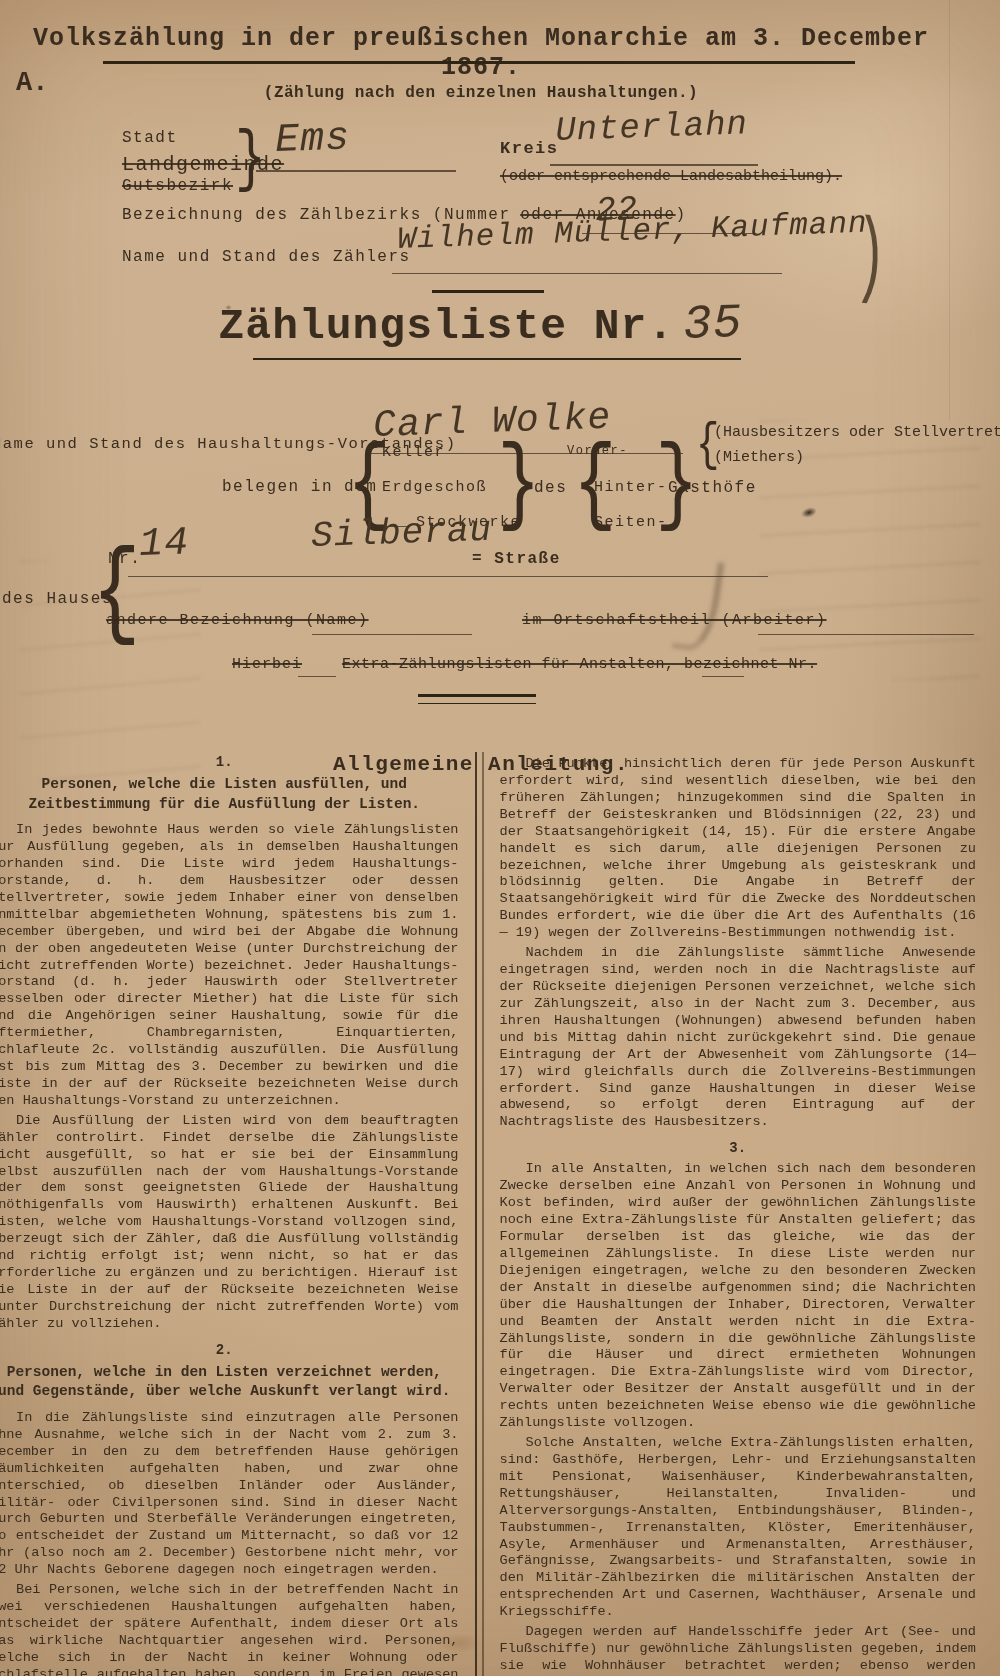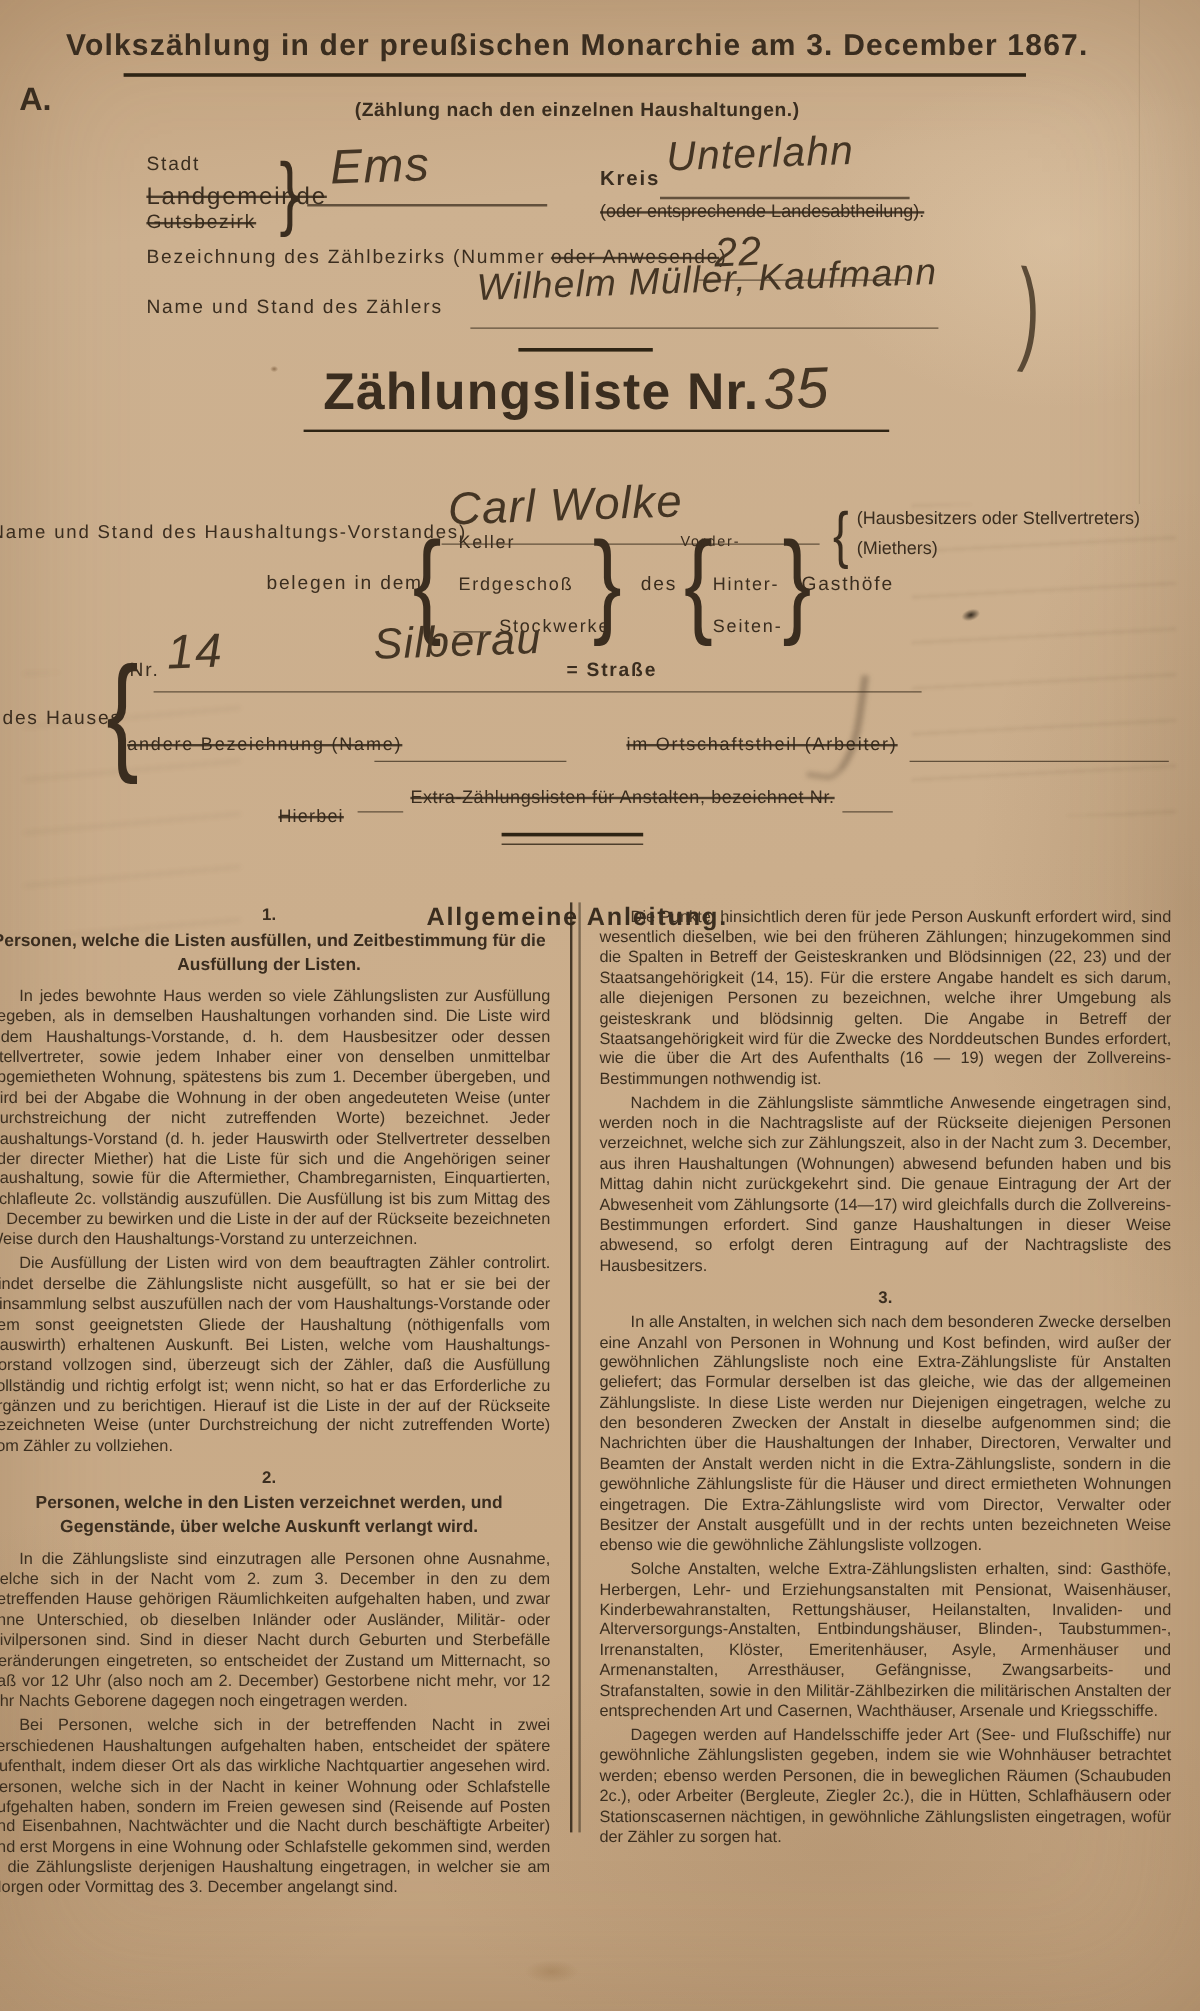--- a/index.html
+++ b/index.html
@@ -5,21 +5,21 @@
   html,body{margin:0;padding:0;}
   .page{
     position:relative; width:1000px; height:1676px; overflow:hidden;
     background:
       radial-gradient(ellipse 300px 200px at 88% 12%, rgba(236,214,182,0.35), transparent 70%),
       radial-gradient(ellipse 420px 300px at 8% 88%, rgba(122,88,52,0.18), transparent 70%),
       radial-gradient(ellipse 500px 260px at 70% 92%, rgba(120,88,55,0.14), transparent 70%),
       radial-gradient(ellipse 260px 500px at 99% 45%, rgba(116,84,50,0.15), transparent 70%),
       linear-gradient(173deg,#c4a480 0%, #cdb190 12%, #cbae8c 45%, #c8aa87 75%, #bf9f7b 100%);
     box-shadow: inset 0 0 120px rgba(110,80,48,0.28);
-    font-family:Liberation Sans, sans-serif;
+    font-family:Liberation Mono, monospace;
     color:#3a2d1f;
   }
   .abs{position:absolute;}
   .ctr{left:0; width:962px; text-align:center;}
   .b{font-weight:bold;}
   .struck{text-decoration:line-through; text-decoration-thickness:2px; text-decoration-color:rgba(52,40,26,0.85);}
   .hw{font-style:italic; color:#443524; letter-spacing:1px; transform:rotate(-2deg); transform-origin:left bottom; white-space:nowrap;}
   .uline{border-bottom:2px solid rgba(62,48,32,0.75); height:0;}
   .uline.thin{border-bottom-width:1.5px;}
   .brace{font-weight:400; color:#3a2d1f; line-height:1; transform:scaleX(0.75); transform-origin:center;}
@@ -109,21 +109,21 @@
   <div class="abs lbl" style="left:108px; top:550px; font-size:16px;">Nr.</div>
   <div class="abs hw" style="left:140px; top:522px; font-size:40px;">14</div>
   <div class="abs hw" style="left:312px; top:516px; font-size:36px;">Silberau</div>
   <div class="abs lbl b" style="left:472px; top:550px; font-size:16px;">= Straße</div>
   <div class="abs uline thin" style="left:128px; top:576px; width:640px;"></div>
   <div class="abs lbl struck" style="left:106px; top:612px; font-size:15px;">andere Bezeichnung (Name)</div>
   <div class="abs uline thin" style="left:312px; top:634px; width:160px;"></div>
   <div class="abs lbl struck" style="left:522px; top:612px; font-size:15px;">im Ortschaftstheil (Arbeiter)</div>
   <div class="abs uline thin" style="left:758px; top:634px; width:216px;"></div>
 
-  <div class="abs struck" style="left:232px; top:656px; font-size:15px; letter-spacing:1px;margin-top:16px;">Hierbei</div>
+  <div class="abs struck" style="left:232px; top:656px; font-size:15px; letter-spacing:1px;">Hierbei</div>
   <div class="abs uline thin" style="left:298px; top:676px; width:38px;"></div>
   <div class="abs struck" style="left:342px; top:656px; font-size:15px; letter-spacing:0.5px; white-space:nowrap;">Extra-Zählungslisten für Anstalten, bezeichnet Nr.</div>
   <div class="abs uline thin" style="left:702px; top:676px; width:42px;"></div>
 
   <div class="abs" style="left:418px; top:694px; width:118px; height:6px; border-top:3px solid #2e2414; border-bottom:1px solid #2e2414;"></div>
   <div class="abs ctr b" style="top:753px; font-size:21px; letter-spacing:1.5px;">Allgemeine Anleitung.</div>
 
   <div class="abs" style="left:-10px; top:752px; width:986px; display:flex; gap:16px; align-items:stretch;">
 
     <div class="col-body" style="width:470px;">

